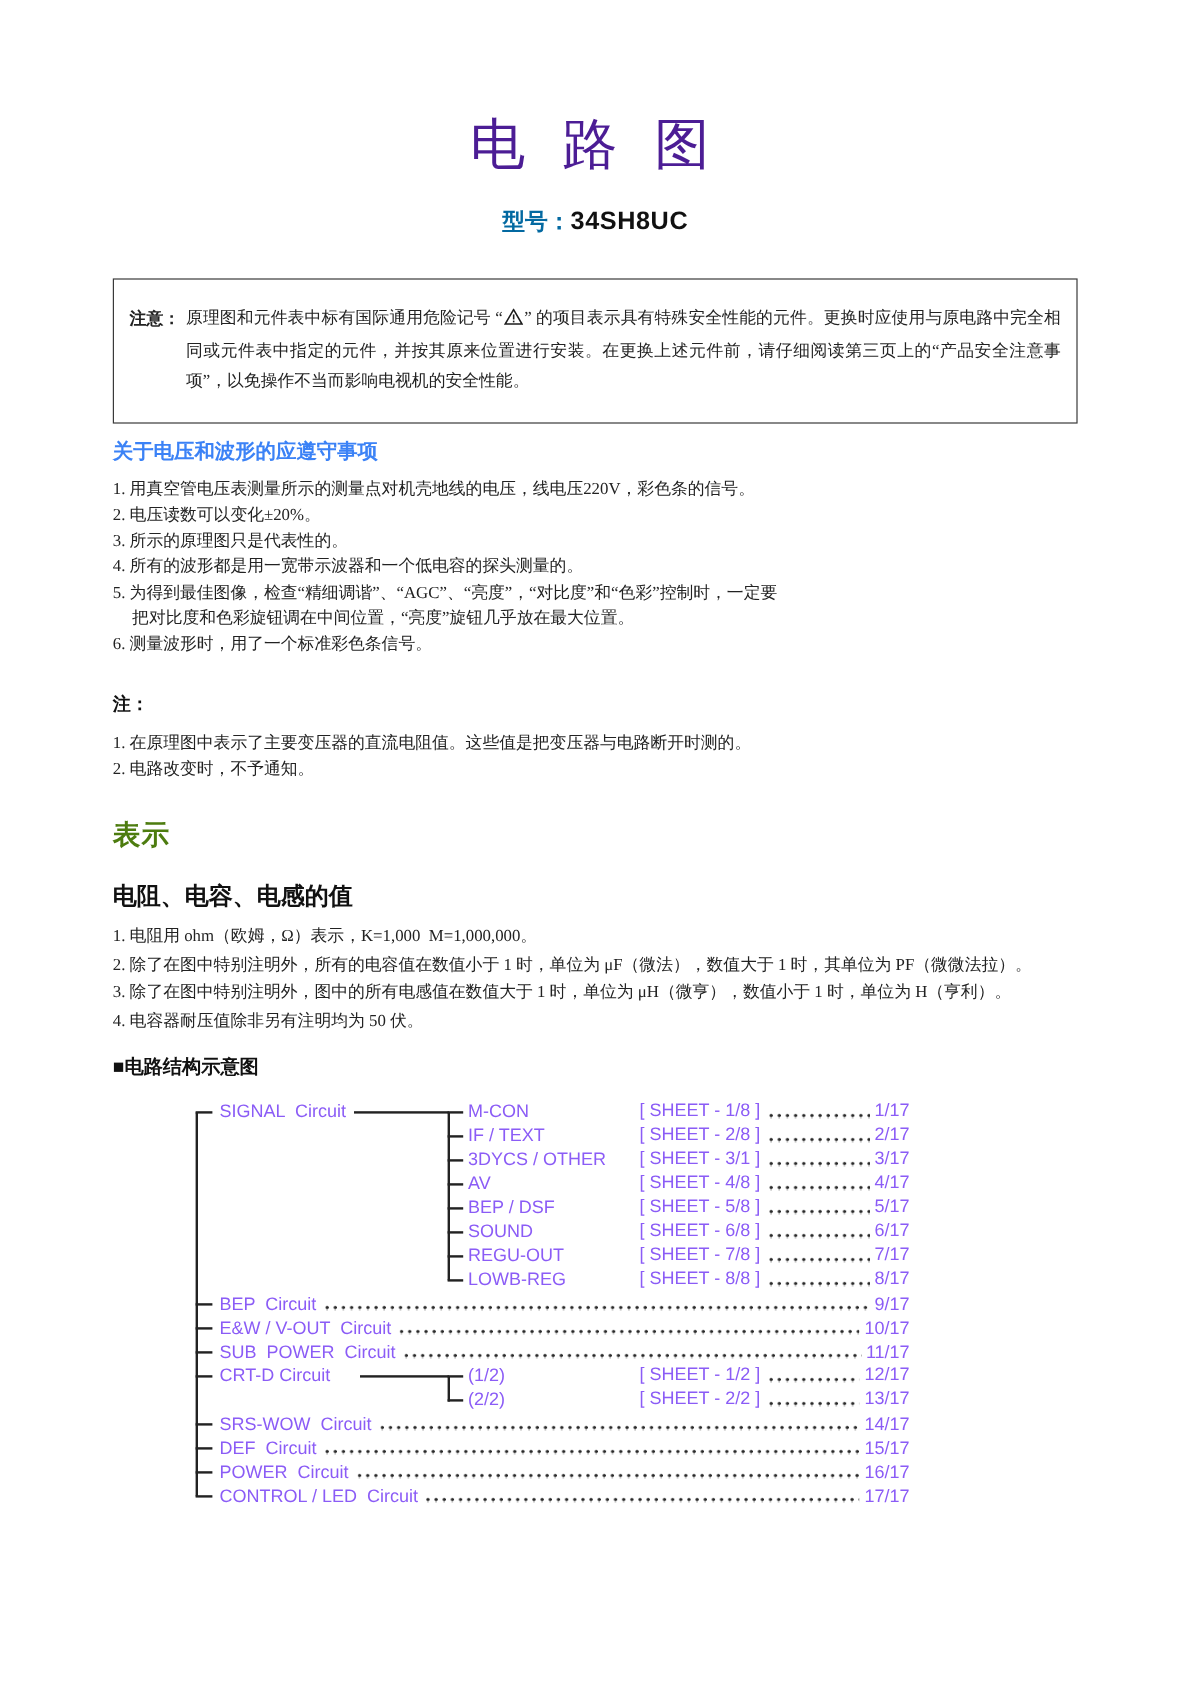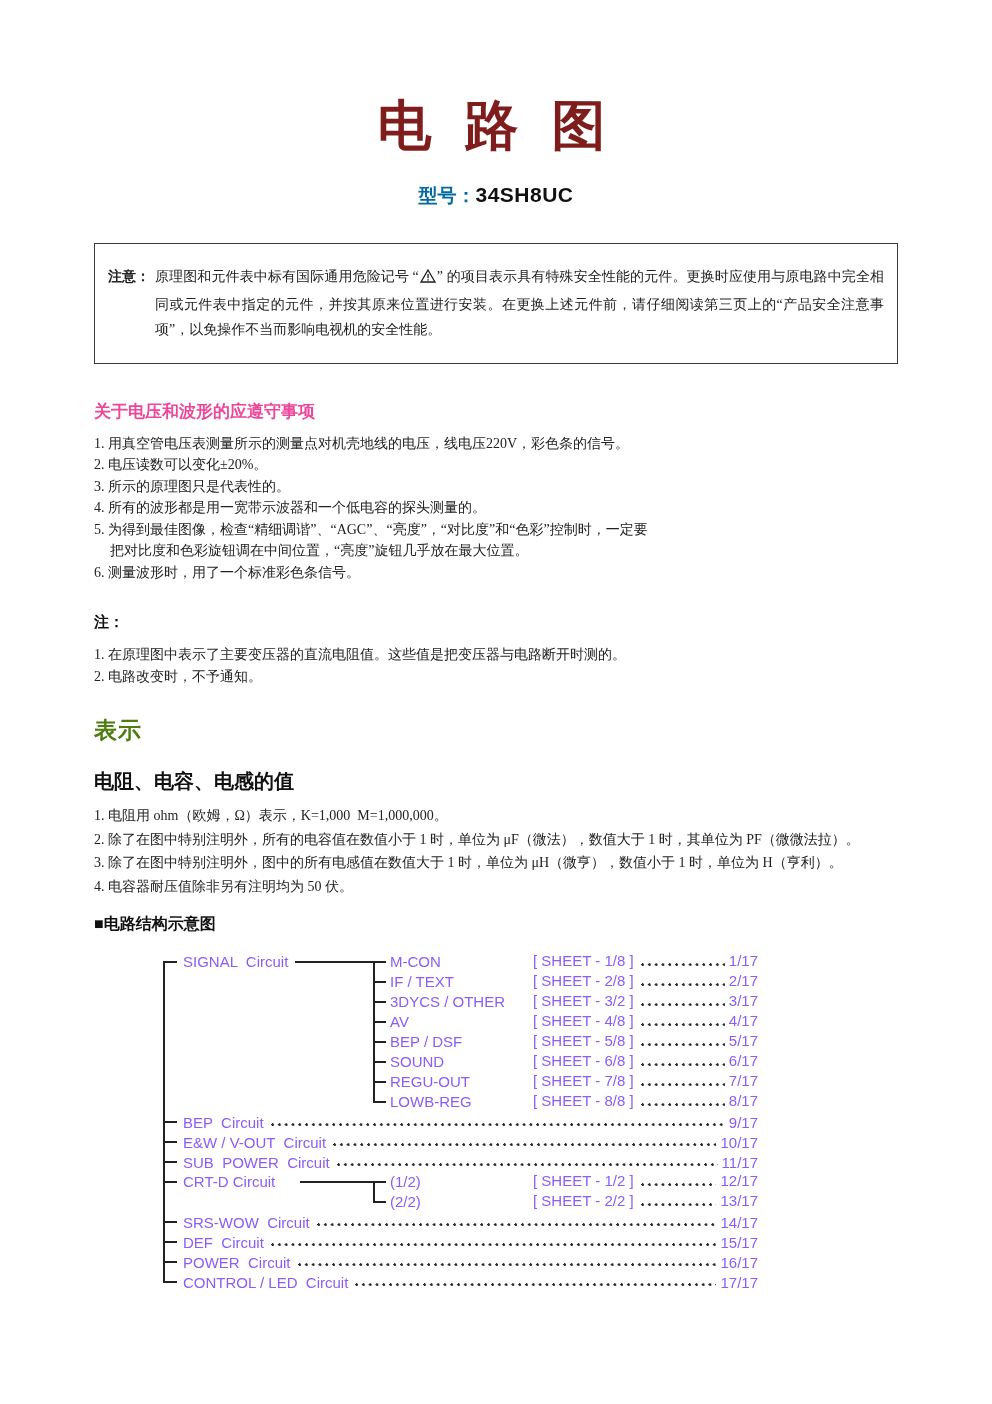--- a/index.html
+++ b/index.html
@@ -8,22 +8,22 @@
     position:relative; width:992px; height:1404px; background:#fff;
     color:#1c1c1c; overflow:hidden;
     font-family:"Liberation Serif","DejaVu Serif",serif;
   }
   .sans { font-family:"Liberation Sans","DejaVu Sans",sans-serif; }
 
   
   .doc-title {
     margin-top:90px; text-align:center;
     font-family:"Liberation Sans","DejaVu Sans",sans-serif;
-    font-size:54px; font-weight:bold; letter-spacing:9px; white-space:pre;
-    color:#7f1d1d;
+    font-size:46px; font-weight:normal; letter-spacing:9px; white-space:pre;
+    color:#4c1d95;
   }
   .model-line { margin-top:20px; text-align:center; }
   .model-label {
     font-family:"Liberation Sans","DejaVu Sans",sans-serif;
     font-size:19px; font-weight:bold; color:#0369a1;
   }
   .model-value {
     font-family:"Liberation Sans","DejaVu Sans",sans-serif;
     font-size:21px; font-weight:bold; color:#111; letter-spacing:0.5px;
   }
@@ -35,22 +35,22 @@
   }
   .notice-inner { position:relative; padding-left:47px; font-size:14px; line-height:25.5px; text-align:justify; color:#222; }
   .notice-label {
     position:absolute; left:0; top:0; font-weight:bold;
     font-family:"Liberation Sans","DejaVu Sans",sans-serif; font-size:14px;
   }
   .warn-icon { display:inline-block; vertical-align:-2px; margin:0 1px; }
 
   
   .sec-heading {
-    margin:36px 94px 0 94px; font-family:"Liberation Sans","DejaVu Sans",sans-serif;
-    font-size:17px; font-weight:bold; color:#ec4899;
+    margin:12px 94px 0 94px; font-family:"Liberation Sans","DejaVu Sans",sans-serif;
+    font-size:17px; font-weight:bold; color:#3b82f6;
   }
   .body-list { margin:10px 94px 0 94px; }
   .body-item {
     font-size:14px; line-height:21.5px; color:#222;
     white-space:pre-wrap; padding-left:1.15em; text-indent:-1.15em;
   }
   .note-heading {
     margin:30px 94px 0 94px; font-family:"Liberation Sans","DejaVu Sans",sans-serif;
     font-size:15px; font-weight:bold; color:#111;
   }
@@ -171,21 +171,21 @@
         <span class="sheet">[ SHEET - 2/8 ]</span>
         <span class="dots"></span>
         <span class="pg">2/17</span>
       </div>
     </div>
 
     <div class="t-row">
       <span class="tick-sub"></span>
       <span class="sub-label">3DYCS / OTHER</span>
       <div class="sheet-group">
-        <span class="sheet">[ SHEET - 3/2 ]</span>
+        <span class="sheet">[ SHEET - 3/1 ]</span>
         <span class="dots"></span>
         <span class="pg">3/17</span>
       </div>
     </div>
 
     <div class="t-row">
       <span class="tick-sub"></span>
       <span class="sub-label">AV</span>
       <div class="sheet-group">
         <span class="sheet">[ SHEET - 4/8 ]</span>

